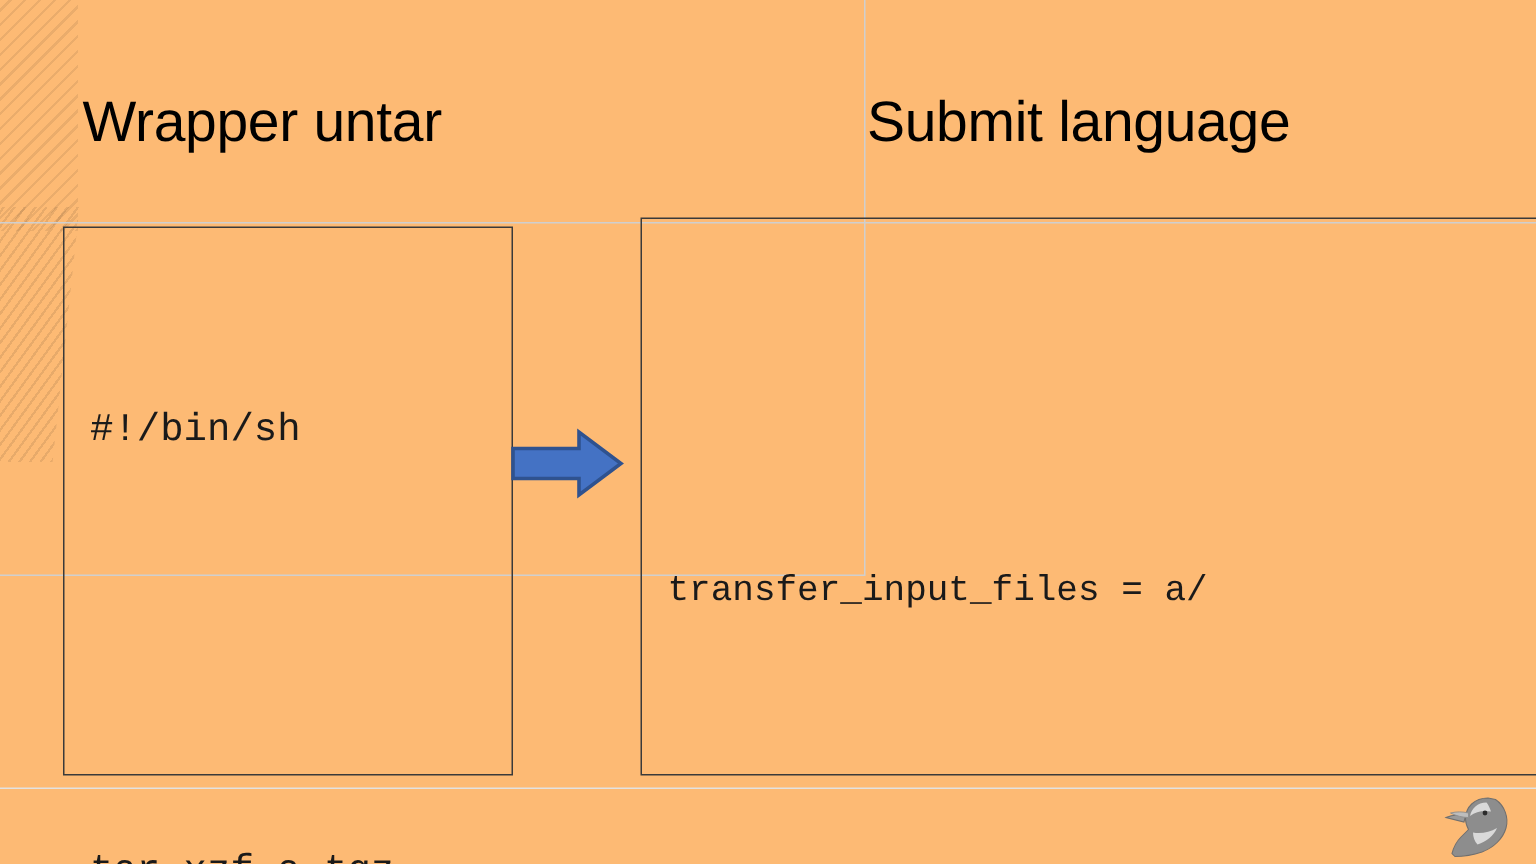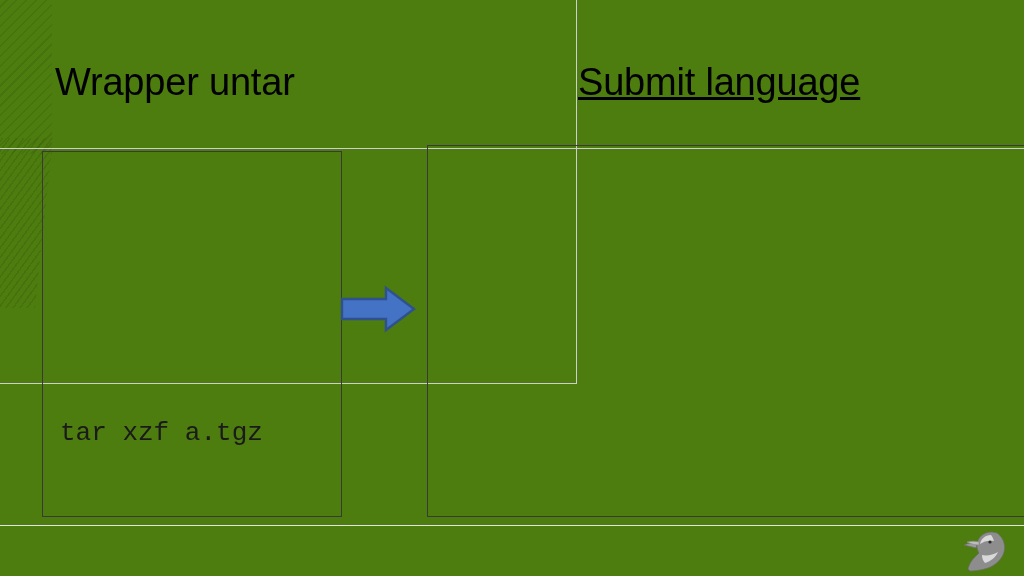--- a/index.html
+++ b/index.html
@@ -4,21 +4,21 @@
 <style>
   html, body {
     margin: 0;
     padding: 0;
     background: #ffffff;
   }
   #slide {
     position: relative;
     width: 1024px;
     height: 576px;
-    background: #4d7c0f;
+    background: #fdba74;
     overflow: hidden;
     font-family: "Liberation Sans", sans-serif;
   }
 
   
   .stripes-a {
     position: absolute;
     left: -10px;
     top: -6px;
     width: 62px;
@@ -87,21 +87,21 @@
   .title {
     position: absolute;
     font-size: 38px;
     line-height: 1;
     color: #000000;
     font-weight: 400;
     letter-spacing: -0.2px;
     white-space: nowrap;
   }
   #title-left  { left: 55px;  top: 63px; }
-  #title-right { left: 578px; top: 63px; text-decoration: underline; }
+  #title-right { left: 578px; top: 63px; }
 
   
   .codebox {
     position: absolute;
     border: 1.6px solid #3a3a3a;
     background: transparent;
     box-sizing: border-box;
   }
   #box-wrapper {
     left: 42px;
@@ -165,29 +165,31 @@
   <div class="ghost-hline-top"></div>
   <div class="ghost-vline"></div>
   <div class="ghost-hline-mid"></div>
   <div class="ghost-hline-bottom"></div>
 
   <div class="title" id="title-left">Wrapper untar</div>
   <div class="title" id="title-right">Submit language</div>
 
   <div class="codebox" id="box-wrapper"></div>
   <div class="code" id="code-wrapper">
+    <div>#!/bin/sh</div>
     <div class="blank"></div>
     <div>tar xzf a.tgz</div>
     
     
   </div>
 
   <div class="codebox" id="box-submit"></div>
   <div class="code" id="code-submit">
     <div class="blank"></div>
+    <div>transfer_input_files = a/</div>
     
     
   </div>
 
   <svg id="arrow" viewBox="0 0 76 48">
     <polygon points="2,14 46,14 46,3 74,24 46,45 46,34 2,34" fill="#4472C4" stroke="#2F528F" stroke-width="2.4" stroke-linejoin="miter"></polygon>
   </svg>
 
   <svg id="logo" viewBox="0 0 56 46">
     <g fill="#8d8d8d" stroke="#6f6f6f" stroke-width="0.7">

